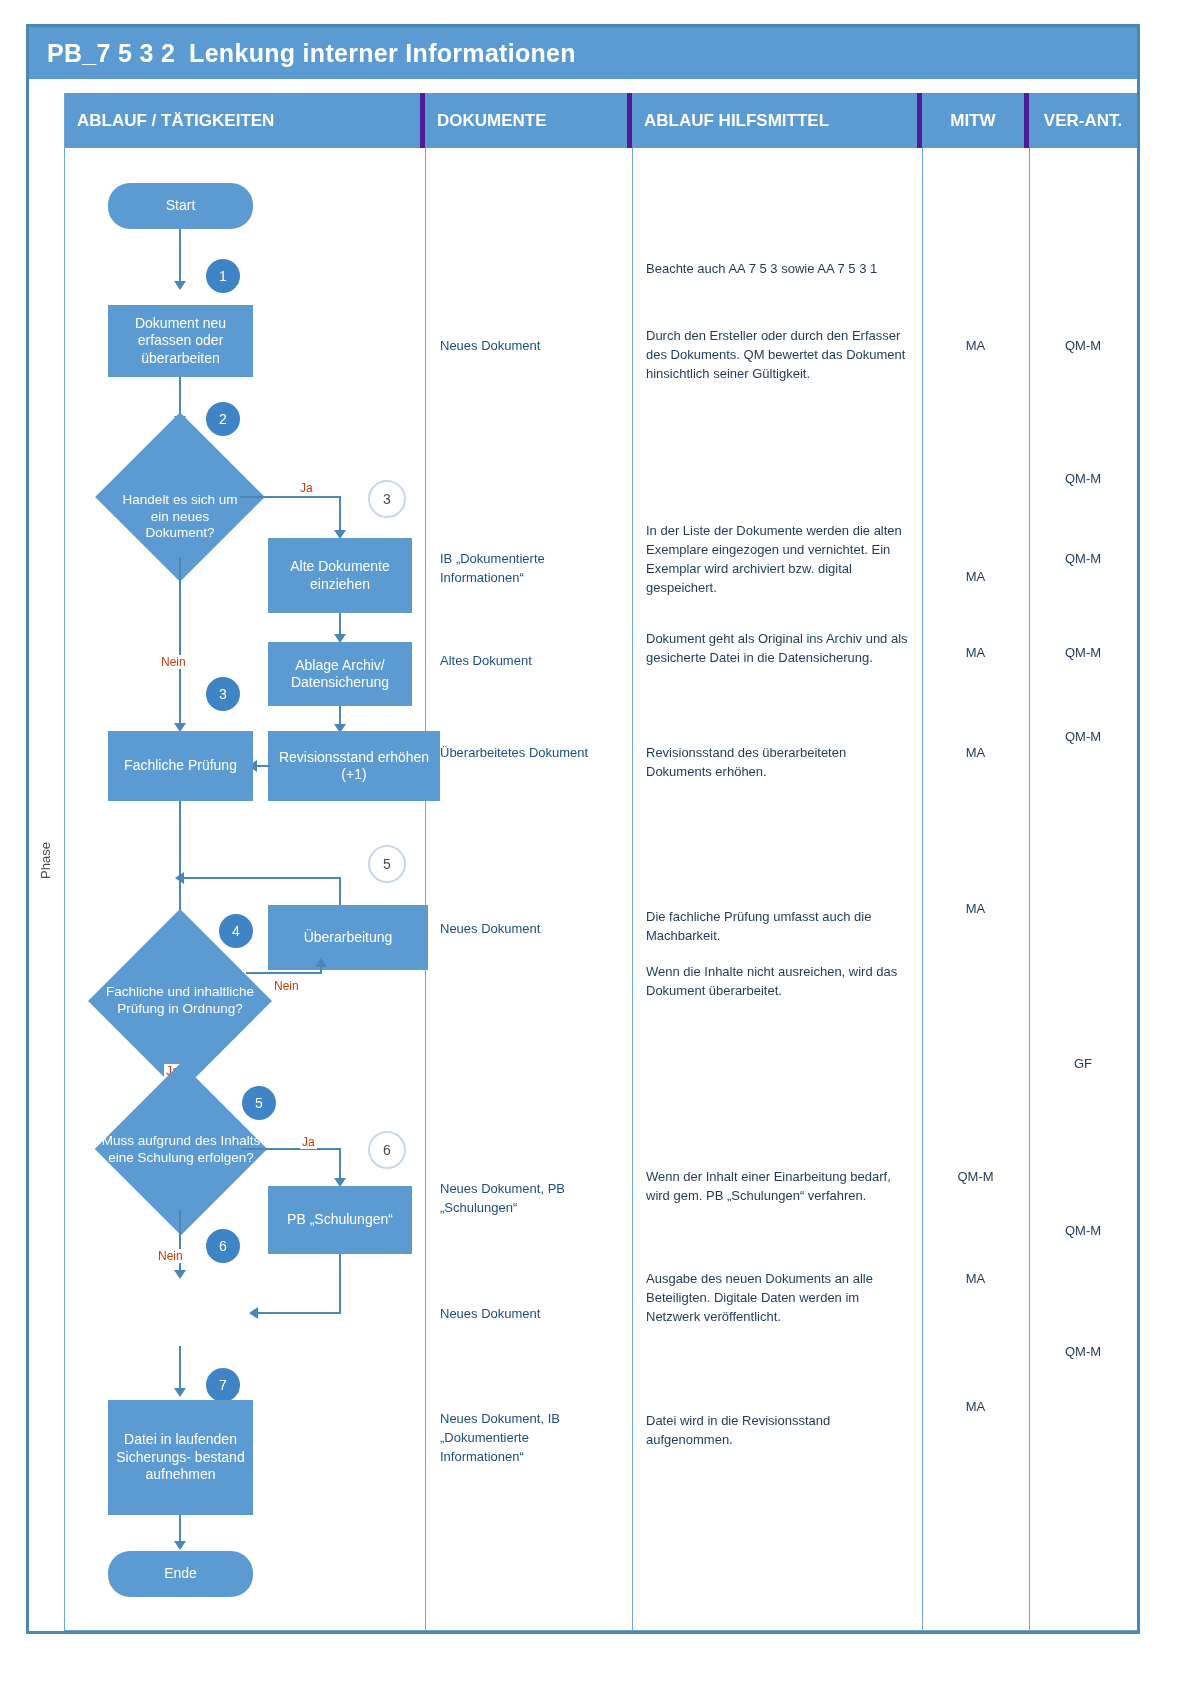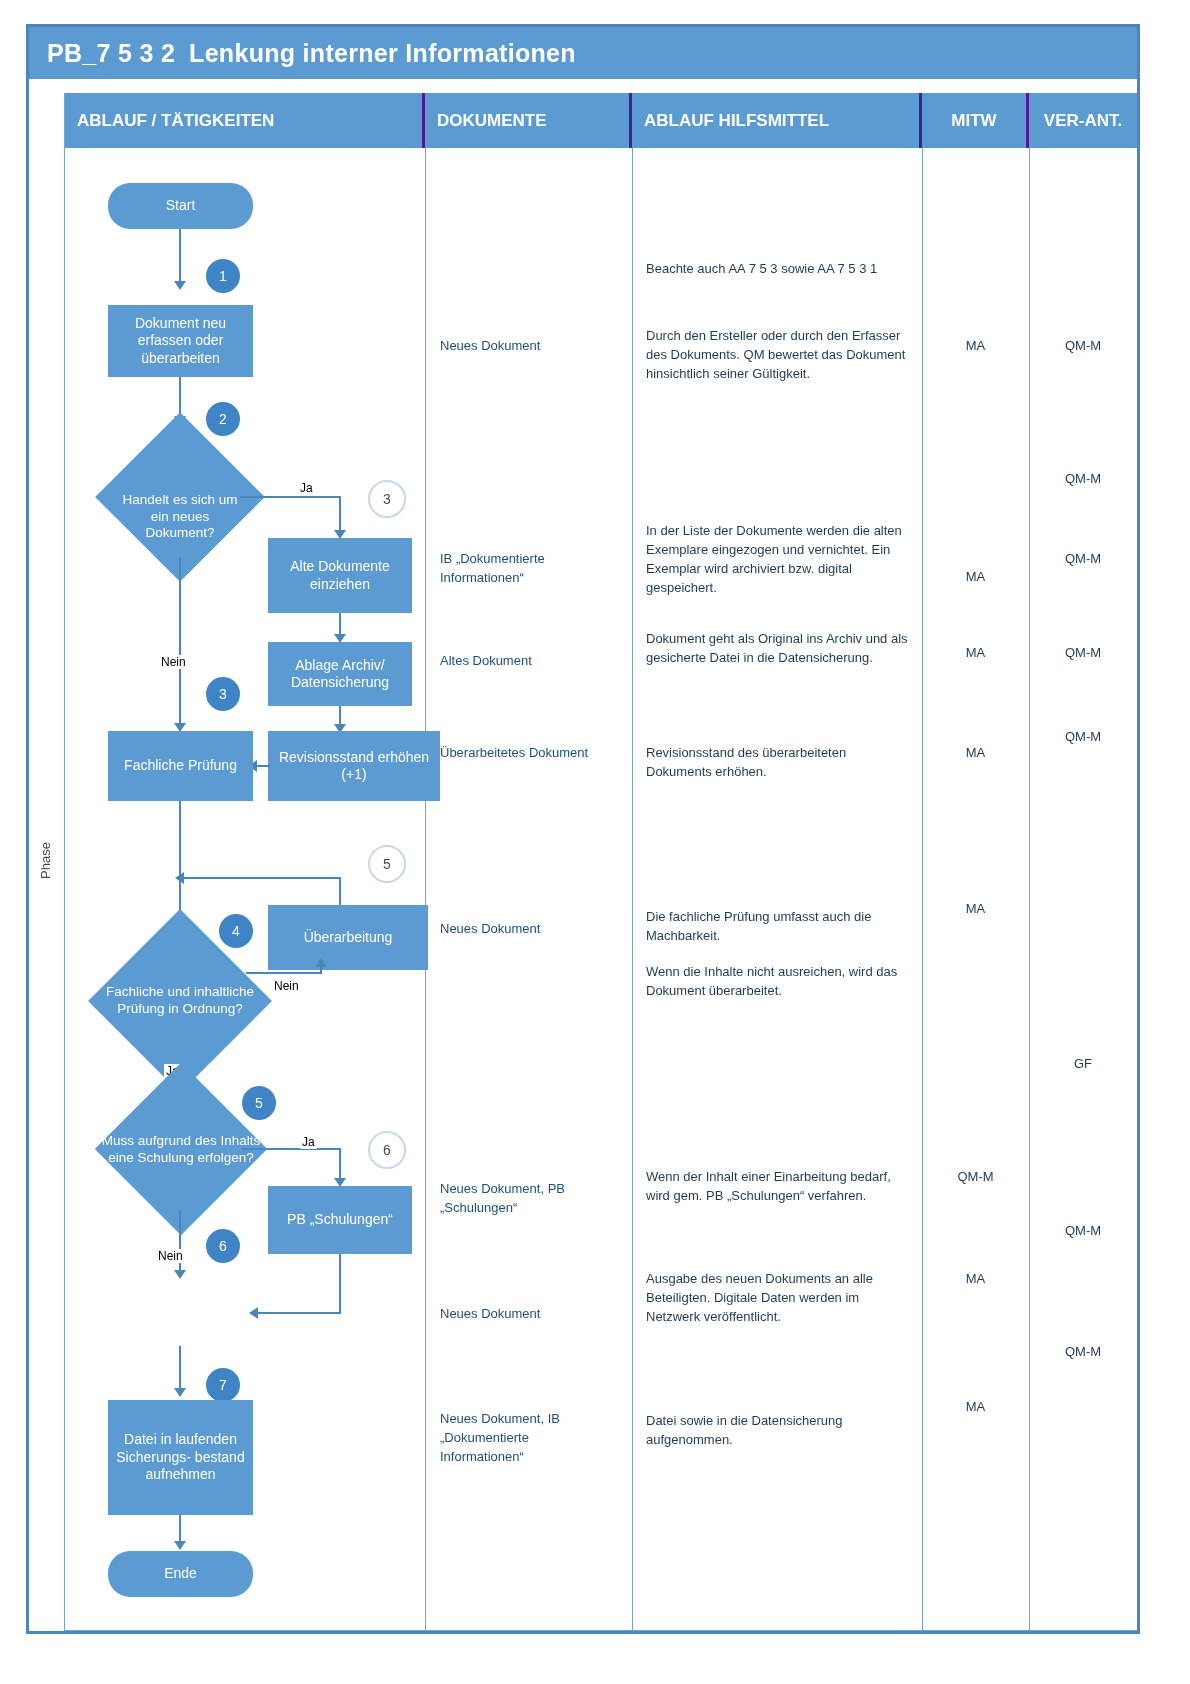--- a/index.html
+++ b/index.html
@@ -45,21 +45,21 @@
     font-size:13px;color:#4a4a4a;text-align:center;
   }
 
   
   .hdr{
     position:absolute;top:93px;height:55px;
     background:#5b9bd1;color:#fff;
     font-size:17px;font-weight:bold;
     display:flex;align-items:center;
     box-sizing:border-box;
-    border-right:3px solid #4c1d95;
+    border-right:5px solid #4c1d95;
   }
   .hdr span{padding-left:12px;}
   .hdr.center span{padding-left:0;width:100%;text-align:center;}
 
   .colline{
     position:absolute;top:148px;width:1px;height:1483px;background:#6ea7d6;
   }
   .botline{
     position:absolute;left:65px;top:1630px;width:1072px;height:1px;background:#6ea7d6;
   }
@@ -109,21 +109,21 @@
   }
   .arrow.up{
     border-left:6px solid transparent;border-right:6px solid transparent;
     border-bottom:9px solid #4a86b8;
   }
   .arrow.left{
     border-top:6px solid transparent;border-bottom:6px solid transparent;
     border-right:9px solid #4a86b8;
   }
   .edge-label{
-    position:absolute;font-size:12px;color:#000000;background:#ffffff;
+    position:absolute;font-size:12px;color:#c2410c;background:#ffffff;
     padding:0 2px;
   }
 </style>
 </head>
 <body>
 
 <div class="page">
 
   <div class="frame"></div>
 
@@ -280,21 +280,21 @@
 
   <div class="cell hint" style="left:646px;top:260px;width:262px;">Beachte auch AA 7 5 3 sowie AA 7 5 3 1</div>
   <div class="cell hint" style="left:646px;top:327px;width:268px;">Durch den Ersteller oder durch den Erfasser des Dokuments. QM bewertet das Dokument hinsichtlich seiner Gültigkeit.</div>
   <div class="cell hint" style="left:646px;top:522px;width:272px;">In der Liste der Dokumente werden die alten Exemplare eingezogen und vernichtet. Ein Exemplar wird archiviert bzw. digital gespeichert.</div>
   <div class="cell hint" style="left:646px;top:630px;width:265px;">Dokument geht als Original ins Archiv und als gesicherte Datei in die Datensicherung.</div>
   <div class="cell hint" style="left:646px;top:744px;width:265px;">Revisionsstand des überarbeiteten Dokuments erhöhen.</div>
   <div class="cell hint" style="left:646px;top:908px;width:265px;">Die fachliche Prüfung umfasst auch die Machbarkeit.</div>
   <div class="cell hint" style="left:646px;top:963px;width:265px;">Wenn die Inhalte nicht ausreichen, wird das Dokument überarbeitet.</div>
   <div class="cell hint" style="left:646px;top:1168px;width:262px;">Wenn der Inhalt einer Einarbeitung bedarf, wird gem. PB „Schulungen“ verfahren.</div>
   <div class="cell hint" style="left:646px;top:1270px;width:268px;">Ausgabe des neuen Dokuments an alle Beteiligten. Digitale Daten werden im Netzwerk veröffentlicht.</div>
-  <div class="cell hint" style="left:646px;top:1412px;width:262px;">Datei sowie in die Datensicherung aufgenommen.</div>
+  <div class="cell hint" style="left:646px;top:1412px;width:262px;">Datei wird in die Revisionsstand aufgenommen.</div>
 
   <div class="cell ctr" style="left:922px;top:337px;width:107px;">MA</div>
   <div class="cell ctr" style="left:922px;top:568px;width:107px;">MA</div>
   <div class="cell ctr" style="left:922px;top:644px;width:107px;">MA</div>
   <div class="cell ctr" style="left:922px;top:744px;width:107px;">MA</div>
   <div class="cell ctr" style="left:922px;top:900px;width:107px;">MA</div>
   <div class="cell ctr" style="left:922px;top:1168px;width:107px;">QM-M</div>
   <div class="cell ctr" style="left:922px;top:1270px;width:107px;">MA</div>
   <div class="cell ctr" style="left:922px;top:1398px;width:107px;">MA</div>
 

